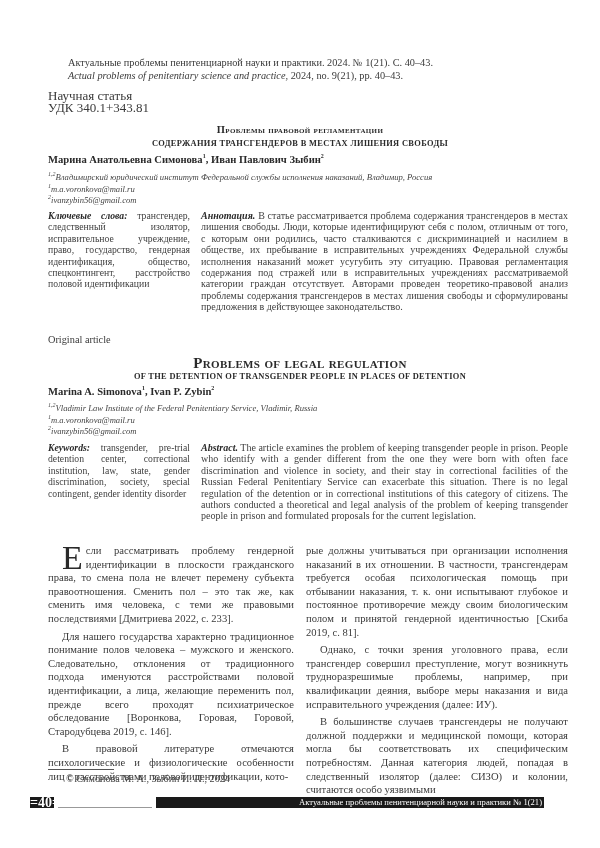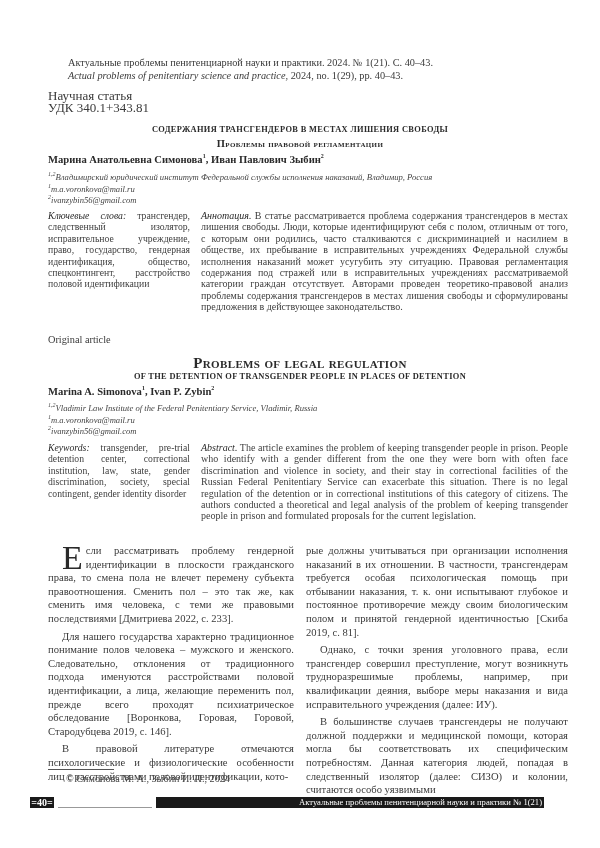--- a/index.html
+++ b/index.html
@@ -9,51 +9,51 @@
   .hdr-line { font-size:10.3px; line-height:13px; left:48px; white-space:nowrap;margin-left:20px; }
   .ital { font-style:italic; }
   .meta { font-size:13px; line-height:12.5px; left:48px; }
   .title { left:0; width:600px; text-align:center; font-weight:bold;
            font-size:8.4px; letter-spacing:0.35px; color:#2a2a2a; line-height:14px; }
   .authors { left:48px; font-weight:bold; font-size:10.6px; color:#2a2a2a; }
   .authors sup, .aff sup { font-size:6px; vertical-align:super; line-height:0; }
   .aff { left:48px; font-style:italic; font-size:8.6px; line-height:11.5px; color:#444; }
   .kw { left:48px; width:142px; font-size:9.7px; line-height:11.4px; text-align:justify;
         hyphens:auto; color:#3e3e3e; }
-  .kw b, .abstract b { font-style:italic; font-weight:normal; color:#2a2a2a; }
+  .kw b, .abstract b { font-style:italic; font-weight:bold; color:#2a2a2a; }
   .abstract { left:201px; width:367px; font-size:10px; line-height:11.4px; text-align:justify; color:#3e3e3e; }
   .orig { left:48px; font-size:10.3px; }
   .col { font-size:10.6px; line-height:13.6px; text-align:justify; color:#3a3a3a; }
   .col p { margin:0; text-indent:14px; }
   .col p + p { margin-top:4px; }
   .col p.first { text-indent:0; }
   .dropcap { float:left; font-size:34px; line-height:26px; margin:1px 3px 0 14px; color:#2a2a2a; }
   .fn-rule { left:48px; width:66px; height:0; border-top:1px solid #555; }
   .copyright { left:66px; font-size:10.2px; color:#444; }
   .pg { left:30px; top:797px; width:24px; height:11px; background:#1a1a1a; color:#fff;
-        font-size:10px; font-weight:bold; line-height:11px; text-align:center; }
+        font-size:14px; font-weight:bold; line-height:11px; text-align:center; }
   .pg-rule { left:58px; top:807px; width:94px; border-top:1px solid #999; }
   .run { left:156px; top:797px; width:388px; height:11px; background:#1a1a1a; color:#fff;
          font-size:8.6px; line-height:11px; text-align:right; padding-right:0; box-sizing:border-box; }
   .run span { padding-right:2px; }
 </style>
 </head>
 <body>
 
 <div class="abs hdr-line" style="top:56px;">Актуальные проблемы пенитенциарной науки и практики. 2024. № 1(21). С. 40–43.</div>
 <div class="abs hdr-line" style="top:69px;">
-  <span class="ital">Actual problems of penitentiary science and practice,</span><span> 2024, no. 1(29), pp. 40–43.</span>
+  <span class="ital">Actual problems of penitentiary science and practice,</span><span> 2024, no. 9(21), pp. 40–43.</span>
 </div>
 
 <div class="abs meta" style="top:90px;">Научная статья</div>
 <div class="abs meta" style="top:102px;">УДК 340.1+343.81</div>
 
 <div class="abs title" style="top:123px;">
+  <div style="font-variant:small-caps;font-size:10.5px;">Проблемы правовой регламентации</div>
   <div style="text-transform:uppercase;">содержания трансгендеров  в местах лишения свободы</div>
-  <div style="font-variant:small-caps;font-size:10.5px;">Проблемы правовой регламентации</div>
 </div>
 
 <div class="abs authors" style="top:154px;">
   <span>Марина Анатольевна Симонова</span><sup>1</sup><span>, </span><span>Иван Павлович Зыбин</span><sup>2</sup>
 </div>
 
 <div class="abs aff" style="top:172px;">
   <div><sup>1,2</sup><span>Владимирский юридический институт Федеральной службы исполнения наказаний, Владимир, Россия</span></div>
   <div><sup>1</sup><span>m.a.voronkova@mail.ru</span></div>
   <div><sup>2</sup><span>ivanzybin56@gmail.com</span></div>

